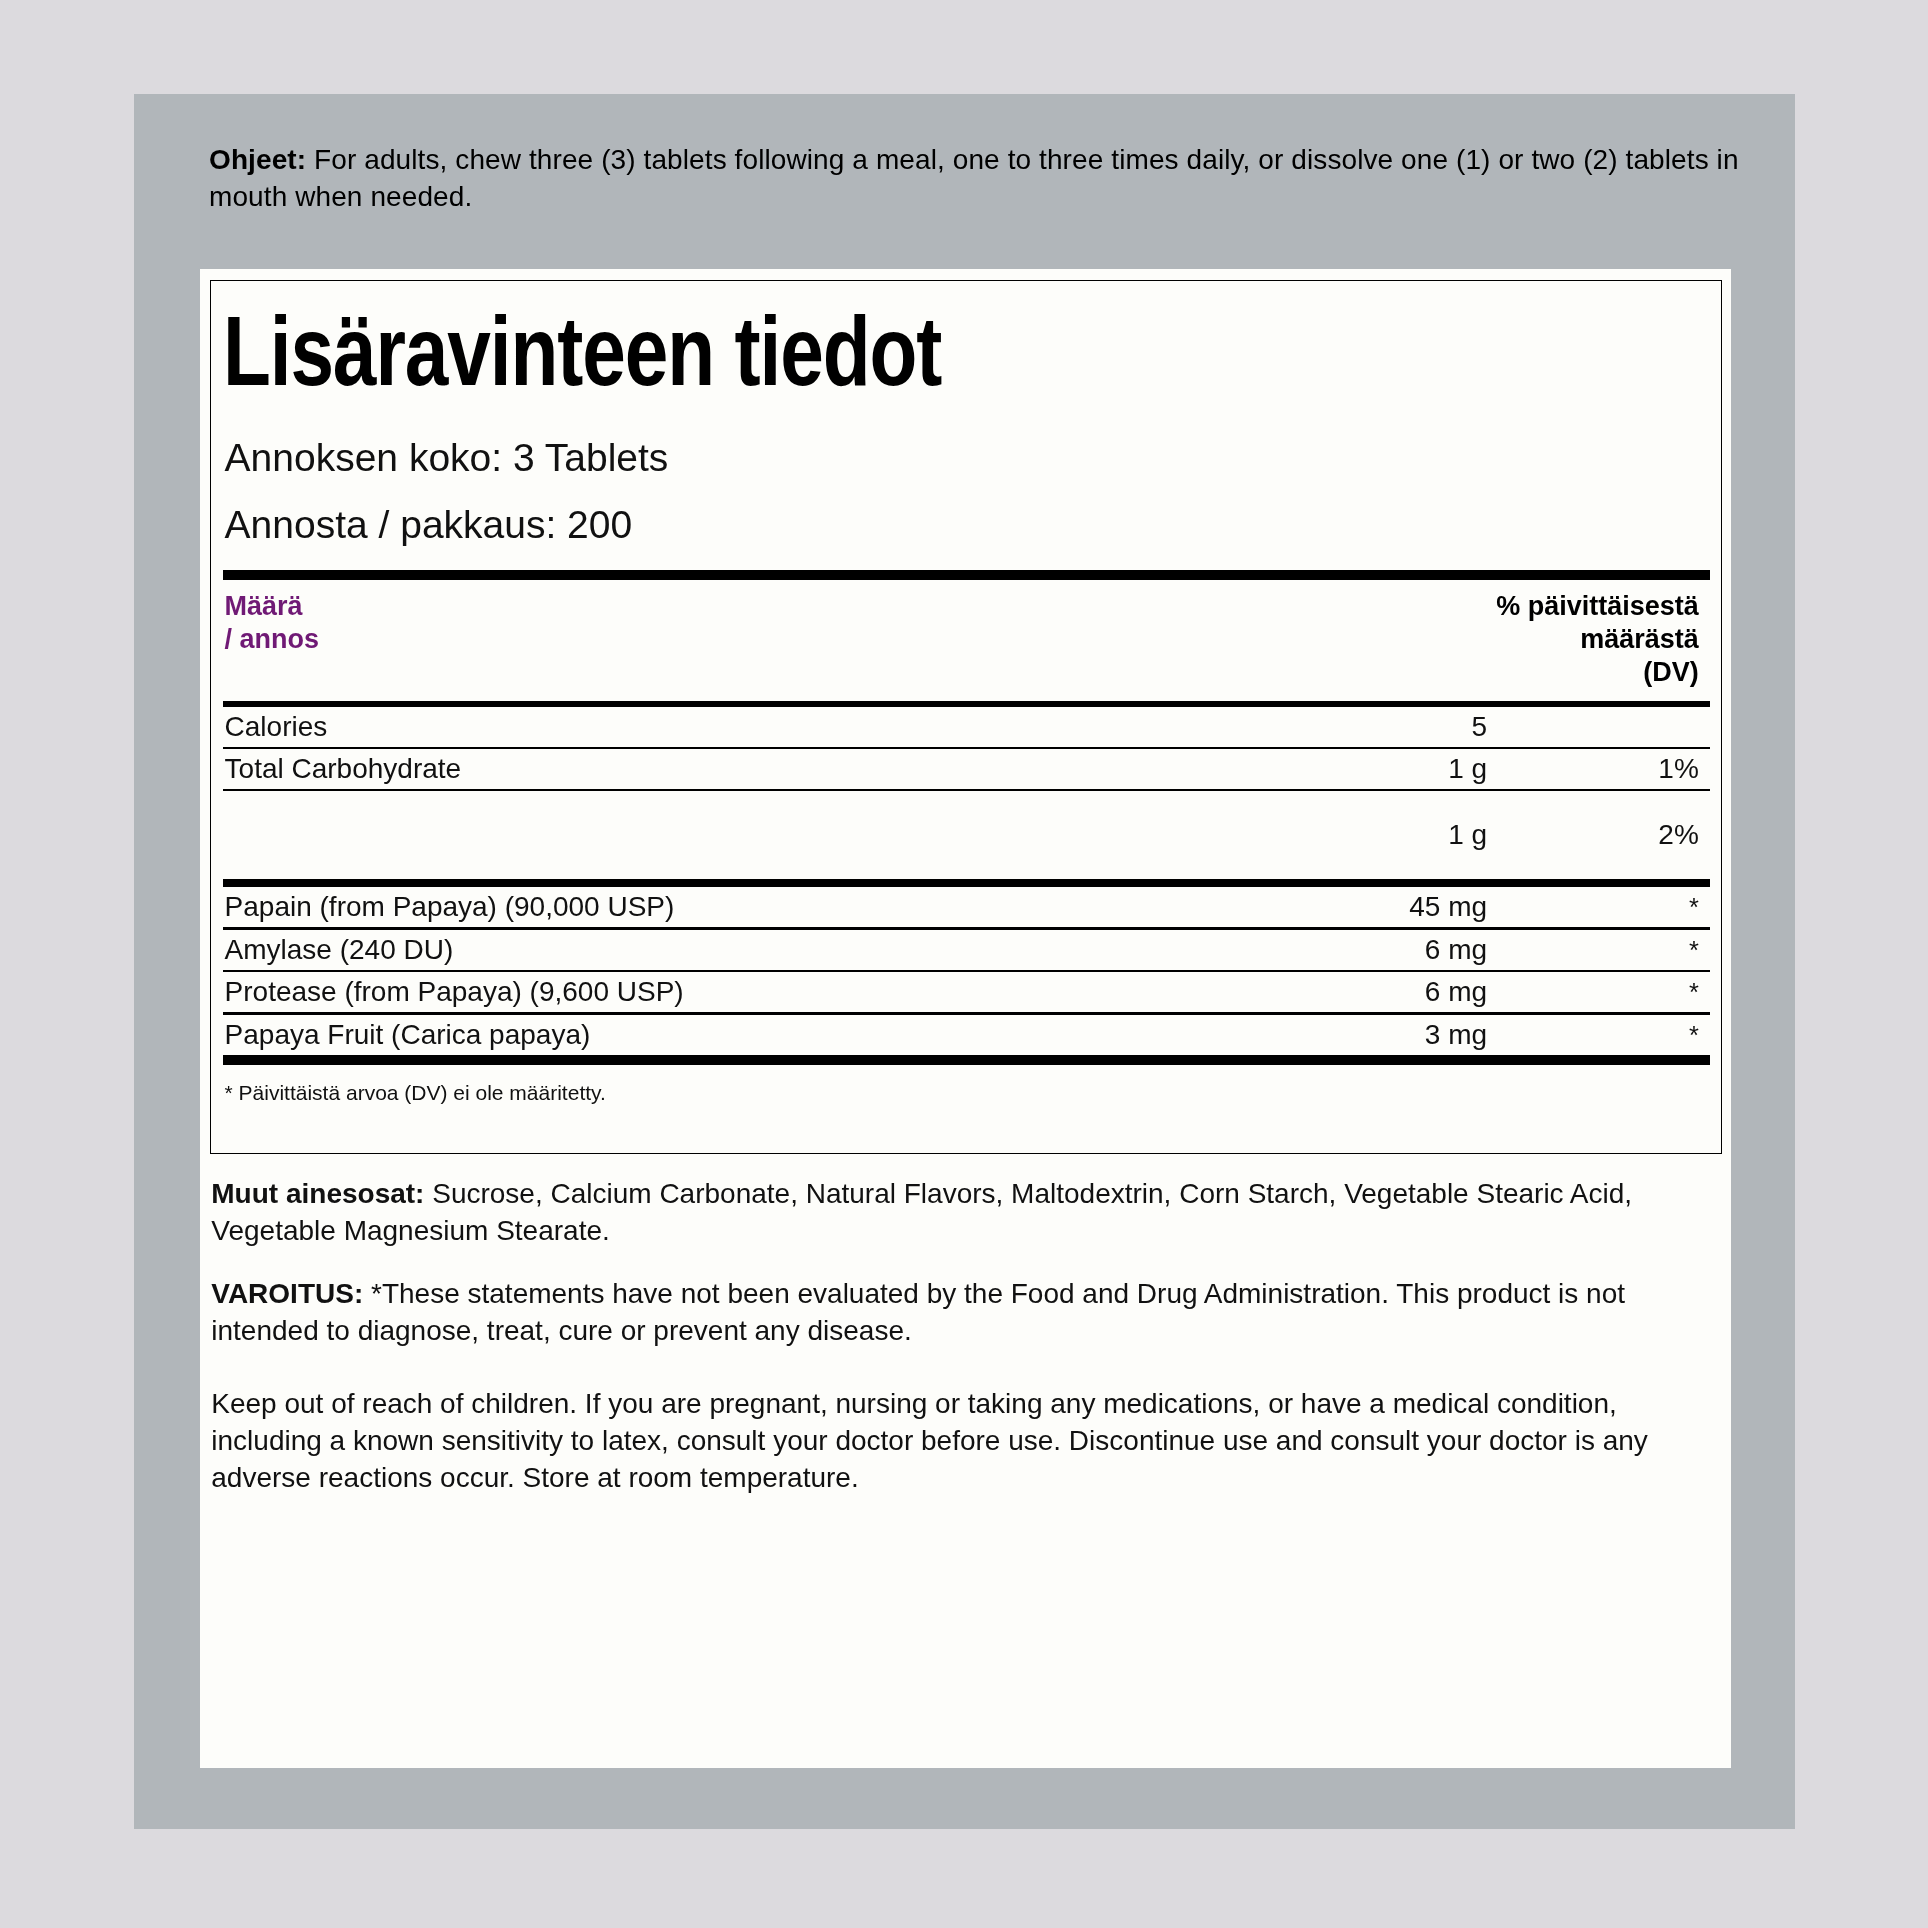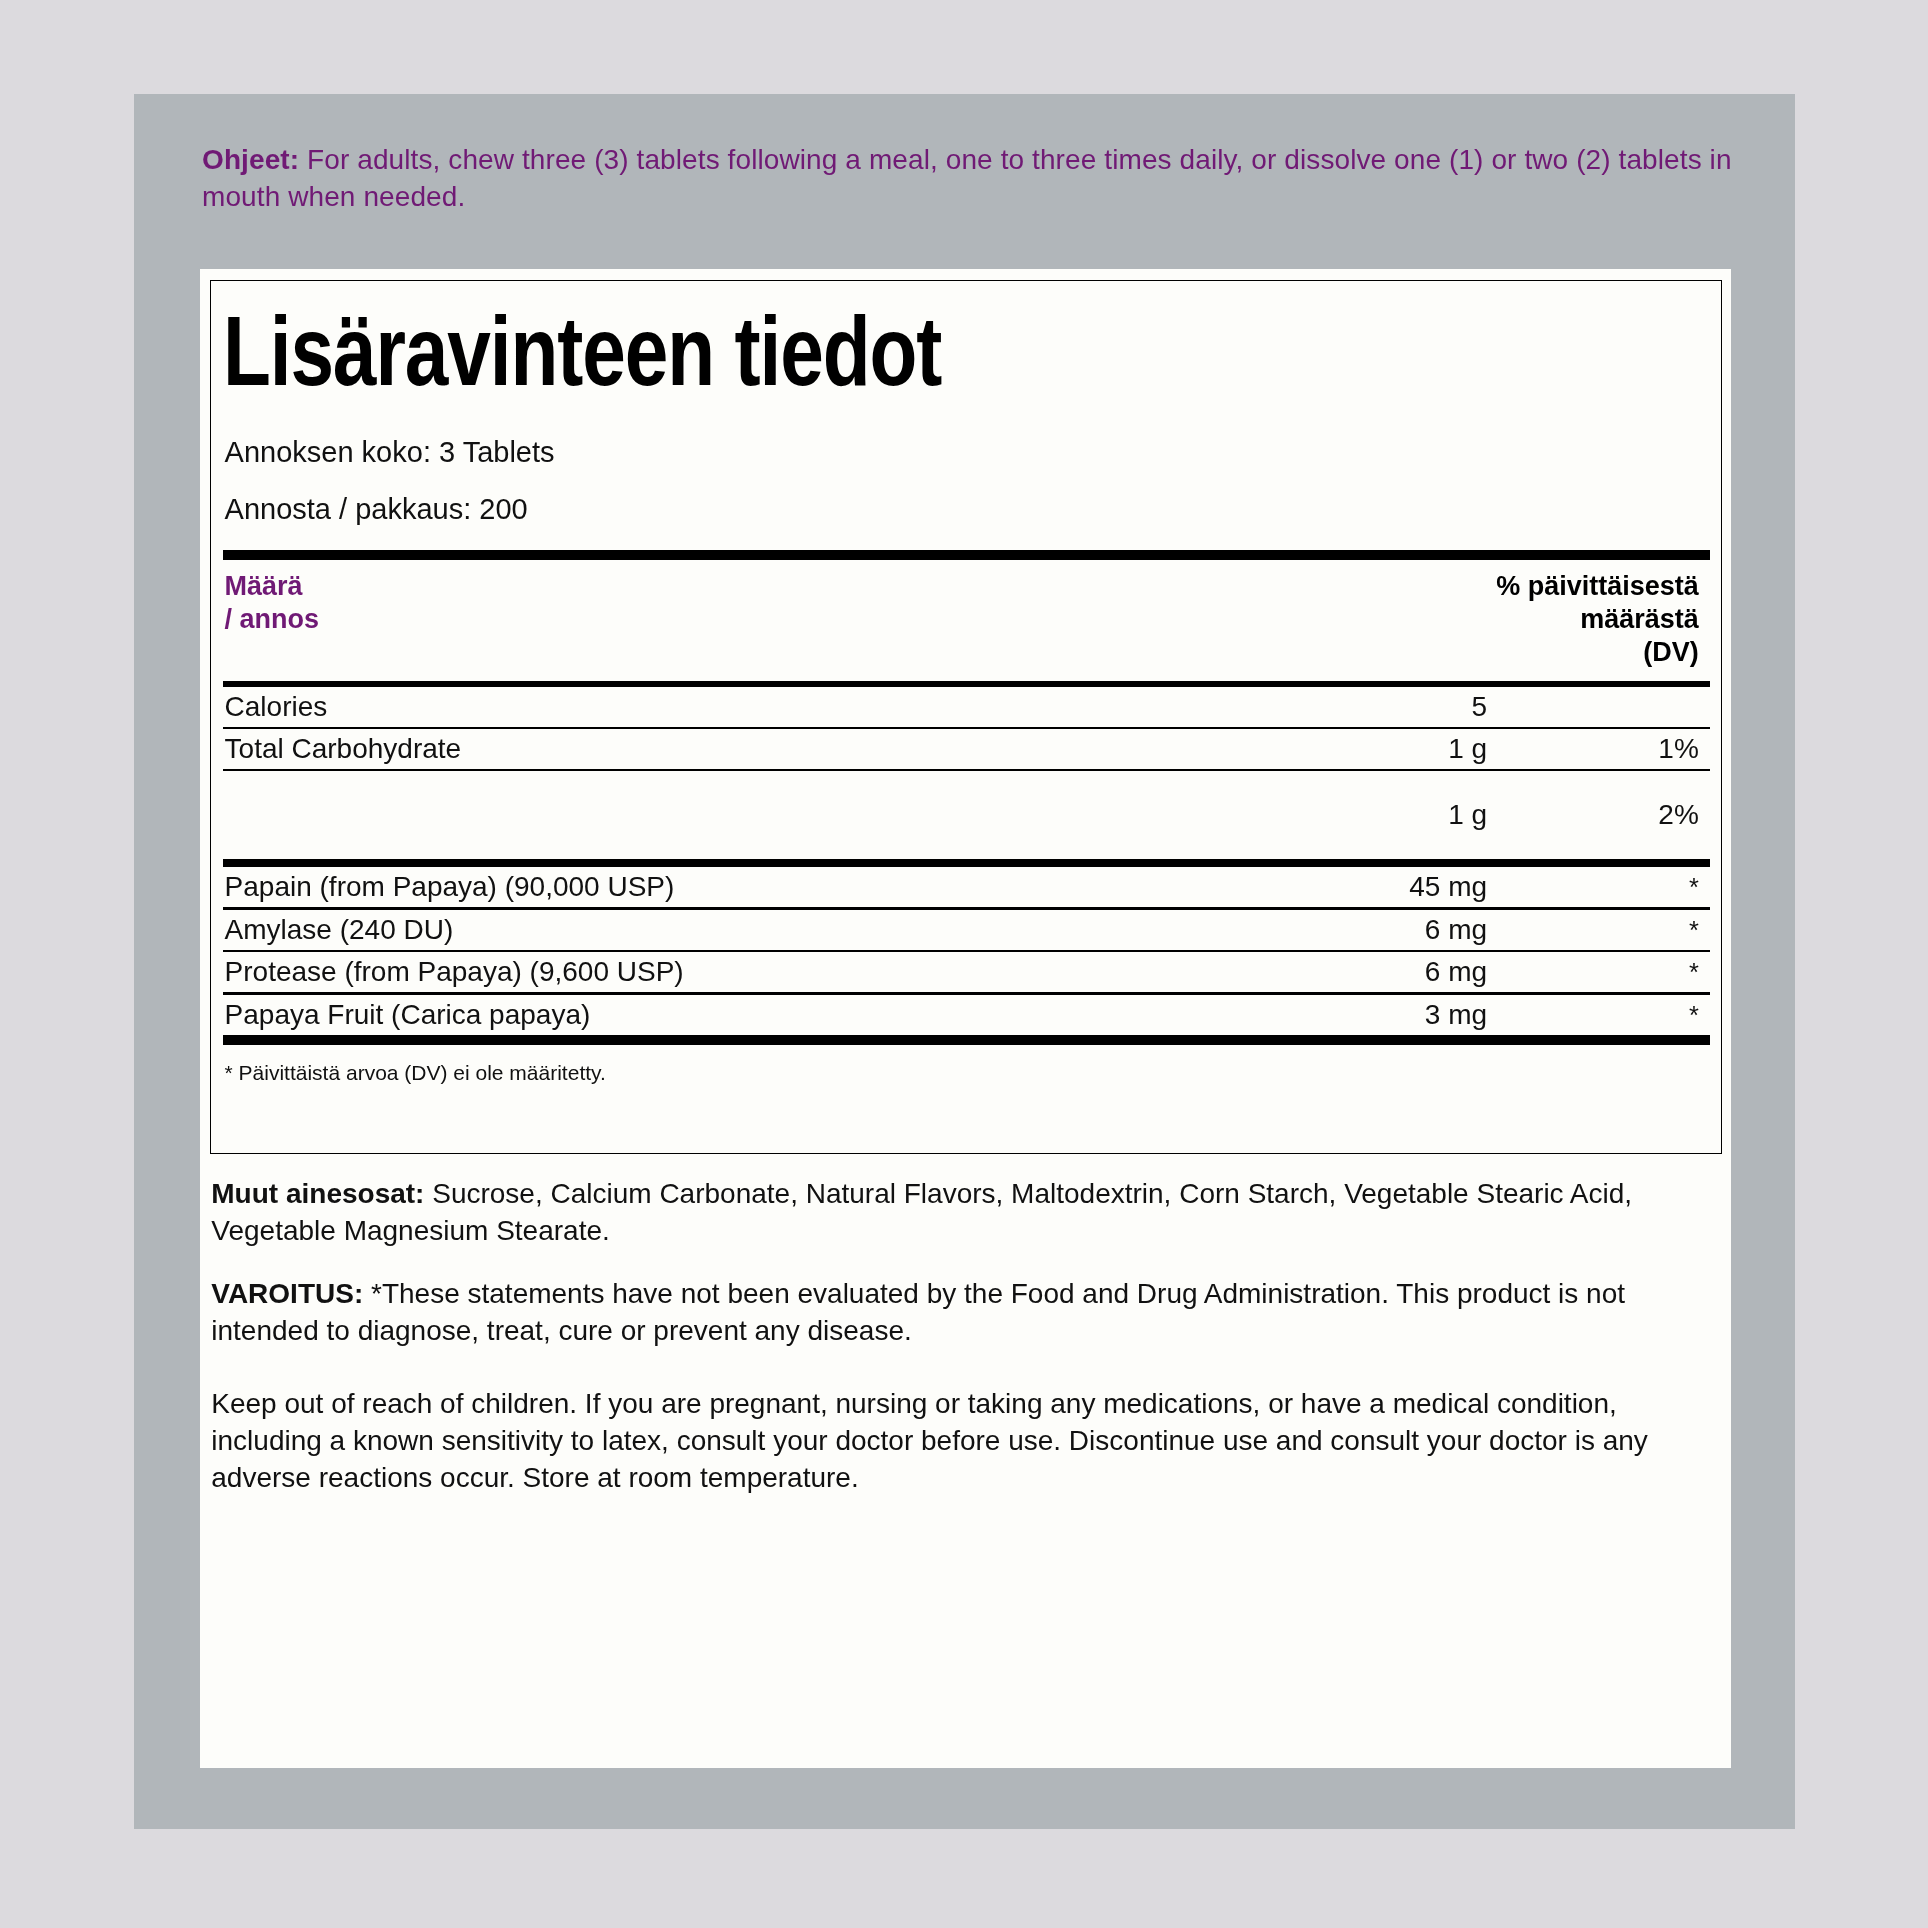--- a/index.html
+++ b/index.html
@@ -17,26 +17,26 @@
     left: 134px;
     top: 94px;
     width: 1661px;
     height: 1735px;
     background: #b1b6ba;
   }
 
   
   #directions {
     position: absolute;
-    left: 68px;
+    left: 75px;
     top: 47px;
     width: 1530px;
     font-size: 28px;
     line-height: 1.33;
-    color: #701a75;
+    color: #000000;
     letter-spacing: 0.1px;
   }
   #directions .lbl { font-weight: bold; }
 
   
   #white-panel {
     position: absolute;
     left: 66px;
     top: 175px;
     width: 1531px;
@@ -63,21 +63,21 @@
     line-height: 1.0;
     letter-spacing: -1.4px;
     transform: scaleX(0.80);
     transform-origin: left top;
     white-space: nowrap;
     margin: 21px 0 0 0;
     color: #000;
   }
 
   .serving-line {
-    font-size: 29px;
+    font-size: 39px;
     line-height: 1.0;
     color: #111;
     margin-left: 1.9px;
   }
   #serv-size { margin-top: 38px; }
   #serv-per  { margin-top: 28px; }
 
   
   .rule-thick   { height: 10.4px; background: #000; margin-top: 25.4px; }
   .rule-med     { height: 5.6px;  background: #000; }

